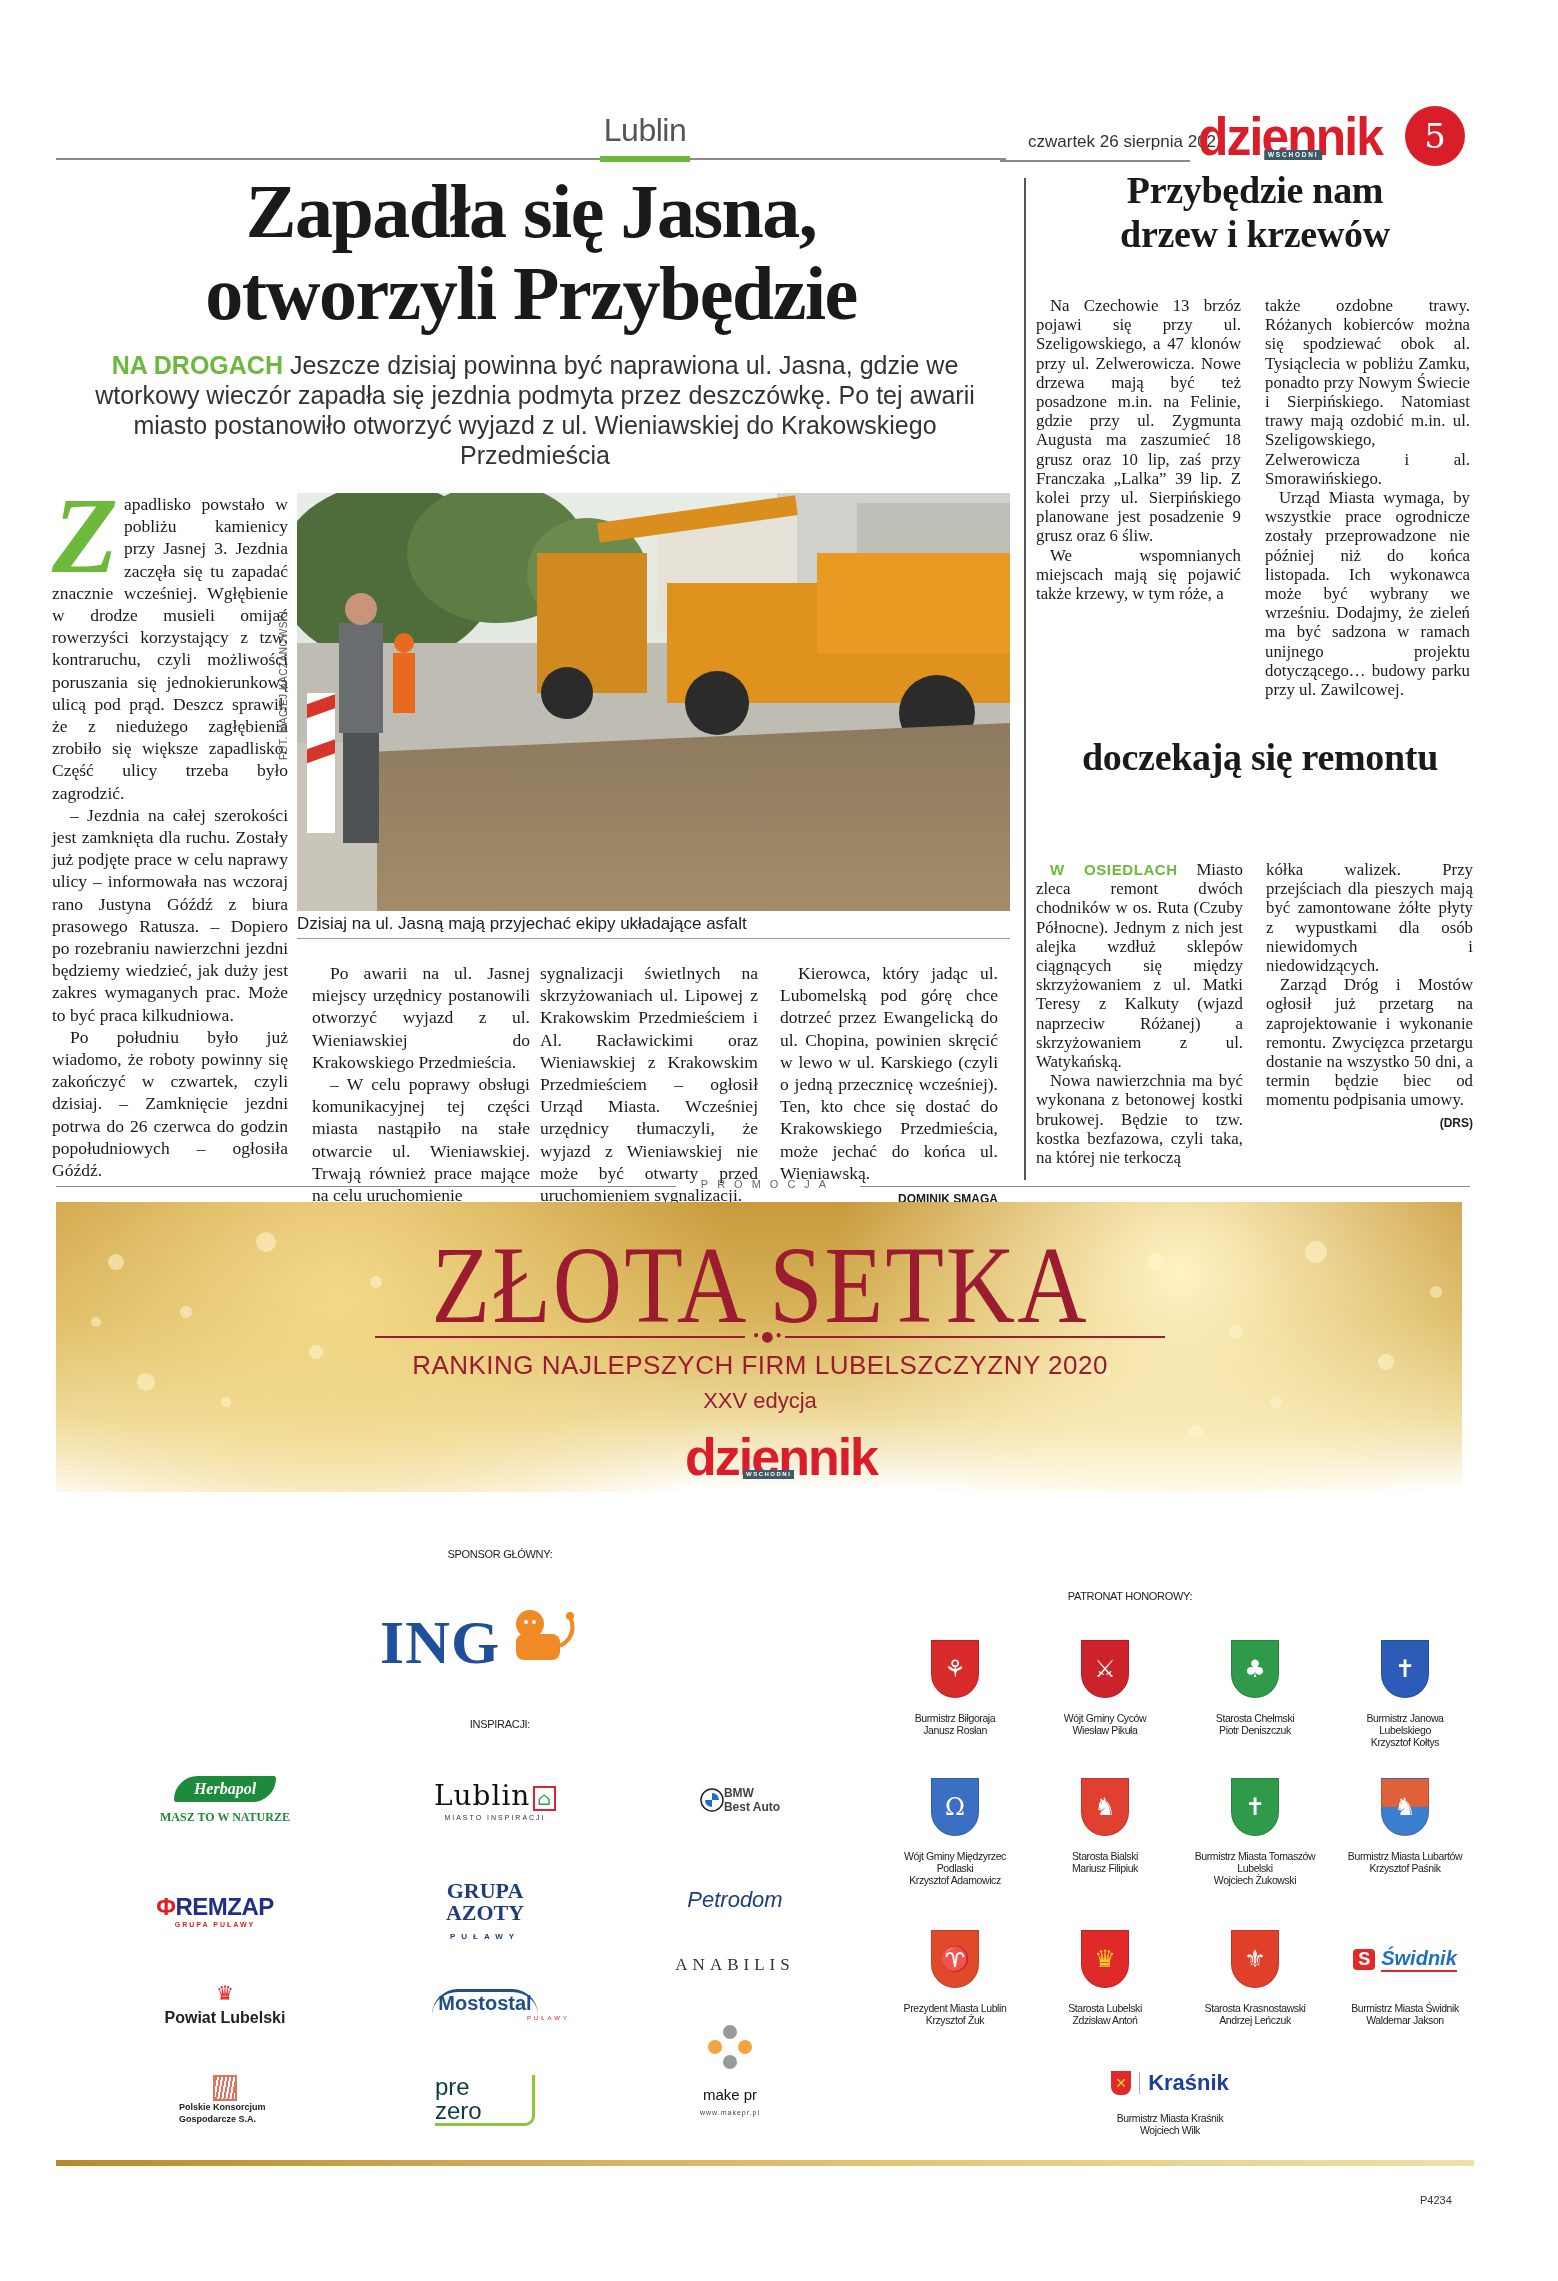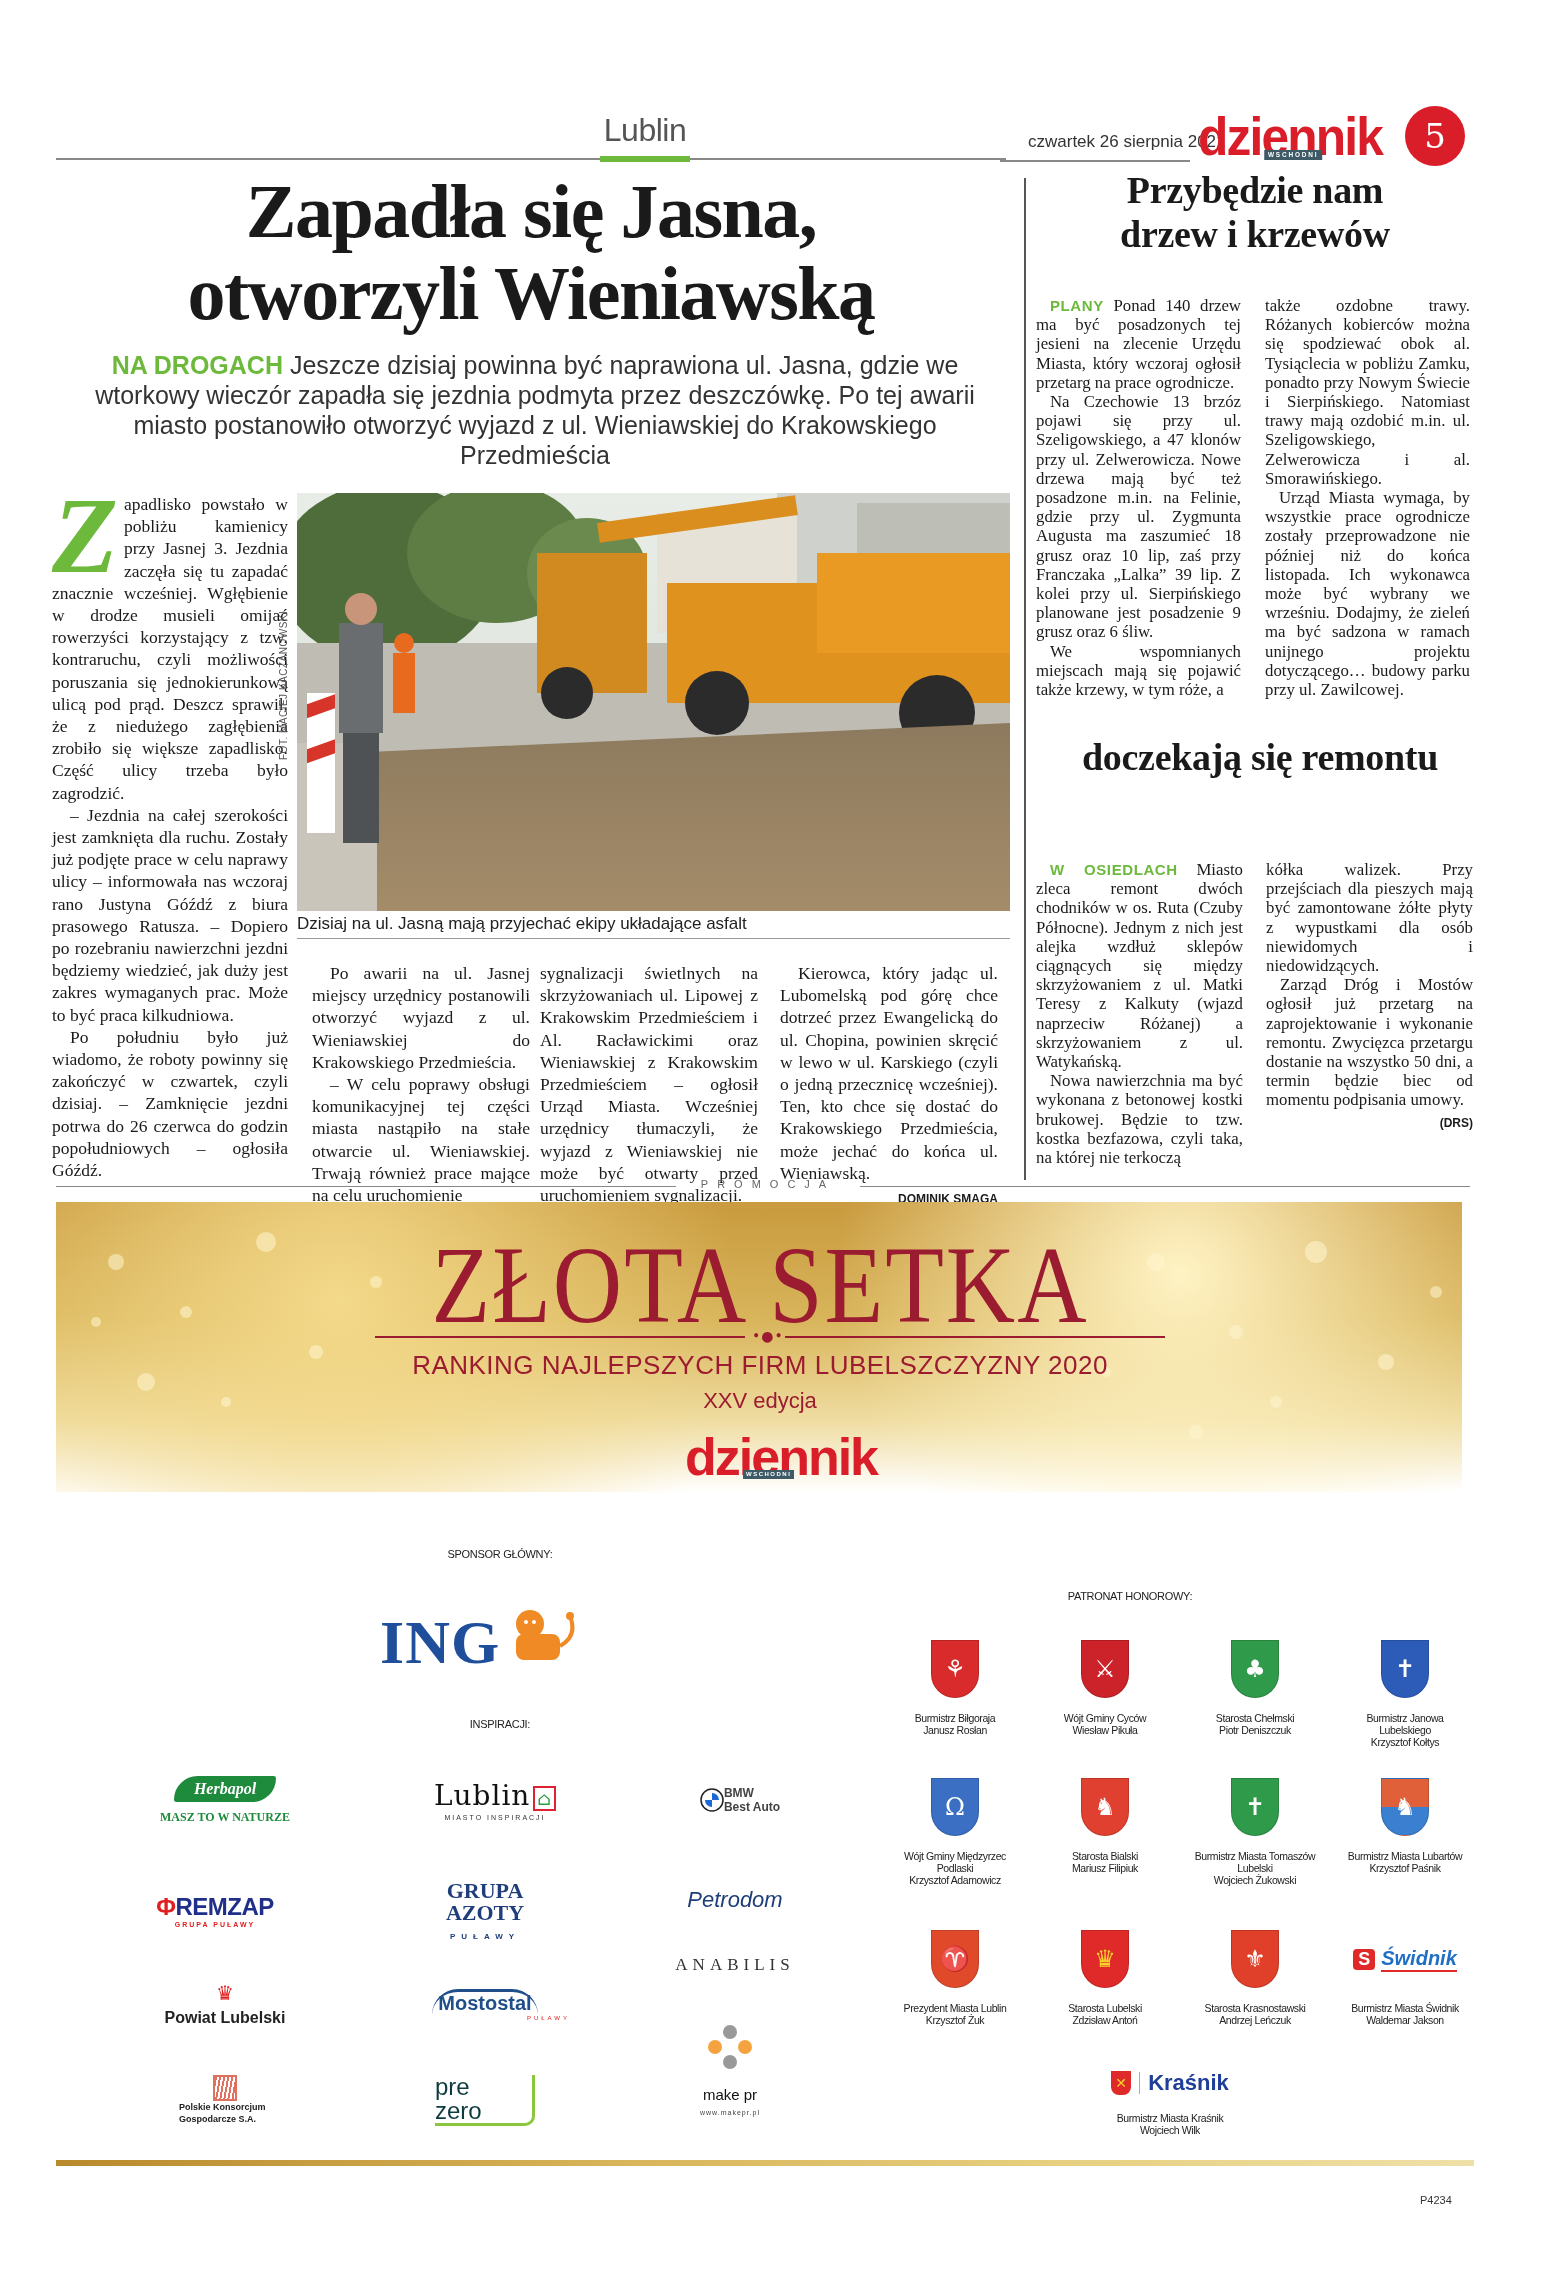--- a/index.html
+++ b/index.html
@@ -93,21 +93,21 @@
 <div class="abs date-text">czwartek 26 sierpnia 2021</div>
 <div class="abs date-rule"></div>
 <div class="abs logo-top">
   <span>dziennik</span>
   <span class="wschodni">WSCHODNI</span>
 </div>
 <div class="abs page-num">5</div>
 
 <div class="abs headline">
   <div>Zapadła się Jasna,</div>
-  <div>otworzyli Wieniawską</div>
+  <div>otworzyli Przybędzie</div>
 </div>
 <div class="abs lead">
   <span class="kicker">NA DROGACH</span><span> Jeszcze dzisiaj powinna być naprawiona ul. Jasna, gdzie we wtorkowy wieczór zapadła się jezdnia podmyta przez deszczówkę. Po tej awarii miasto postanowiło otworzyć wyjazd z ul. Wieniawskiej do Krakowskiego Przedmieścia</span>
 </div>
 
 <div class="abs col col1">
   <span class="dropcap">Z</span>
   <p class="noindent">apadlisko powstało w pobliżu kamienicy przy Jasnej 3. Jezdnia zaczęła się tu zapadać znacznie wcześniej. Wgłębienie w drodze musieli omijać rowerzyści korzystający z tzw. kontraruchu, czyli możliwości poruszania się jednokierunkową ulicą pod prąd. Deszcz sprawił, że z niedużego zagłębienia zrobiło się większe zapadlisko. Część ulicy trzeba było zagrodzić.</p>
   <p>– Jezdnia na całej szerokości jest zamknięta dla ruchu. Zostały już podjęte prace w celu naprawy ulicy – informowała nas wczoraj rano Justyna Góźdź z biura prasowego Ratusza. – Dopiero po rozebraniu nawierzchni jezdni będziemy wiedzieć, jak duży jest zakres wymaganych prac. Może to być praca kilkudniowa.</p>
   <p>Po południu było już wiadomo, że roboty powinny się zakończyć w czwartek, czyli dzisiaj. – Zamknięcie jezdni potrwa do 26 czerwca do godzin popołudniowych – ogłosiła Góźdź.</p>
@@ -168,21 +168,20 @@
   <span class="byline">DOMINIK SMAGA</span>
 </div>
 
 <div class="abs vrule"></div>
 
 <div class="abs rhead rhead1">
   <div>Przybędzie nam</div>
   <div>drzew i krzewów</div>
 </div>
 <div class="abs rcol rcol1">
-  <p><span class="rkicker">PLANY</span><span> Ponad 140 drzew ma być posadzonych tej jesieni na zlecenie Urzędu Miasta, który wczoraj ogłosił przetarg na prace ogrodnicze.</span></p>
   <p>Na Czechowie 13 brzóz pojawi się przy ul. Szeligowskiego, a 47 klonów przy ul. Zelwerowicza. Nowe drzewa mają być też posadzone m.in. na Felinie, gdzie przy ul. Zygmunta Augusta ma zaszumieć 18 grusz oraz 10 lip, zaś przy Franczaka „Lalka” 39 lip. Z kolei przy ul. Sierpińskiego planowane jest posadzenie 9 grusz oraz 6 śliw.</p>
   <p>We wspomnianych miejscach mają się pojawić także krzewy, w tym róże, a</p>
 </div>
 <div class="abs rcol rcol2">
   <p style="text-indent:0">także ozdobne trawy. Różanych kobierców można się spodziewać obok al. Tysiąclecia w pobliżu Zamku, ponadto przy Nowym Świecie i Sierpińskiego. Natomiast trawy mają ozdobić m.in. ul. Szeligowskiego, Zelwerowicza i al. Smorawińskiego.</p>
   <p>Urząd Miasta wymaga, by wszystkie prace ogrodnicze zostały przeprowadzone nie później niż do końca listopada. Ich wykonawca może być wybrany we wrześniu. Dodajmy, że zieleń ma być sadzona w ramach unijnego projektu dotyczącego… budowy parku przy ul. Zawilcowej.</p>
 </div>
 
 <div class="abs rhead rhead2">
   <div>doczekają się remontu</div>

